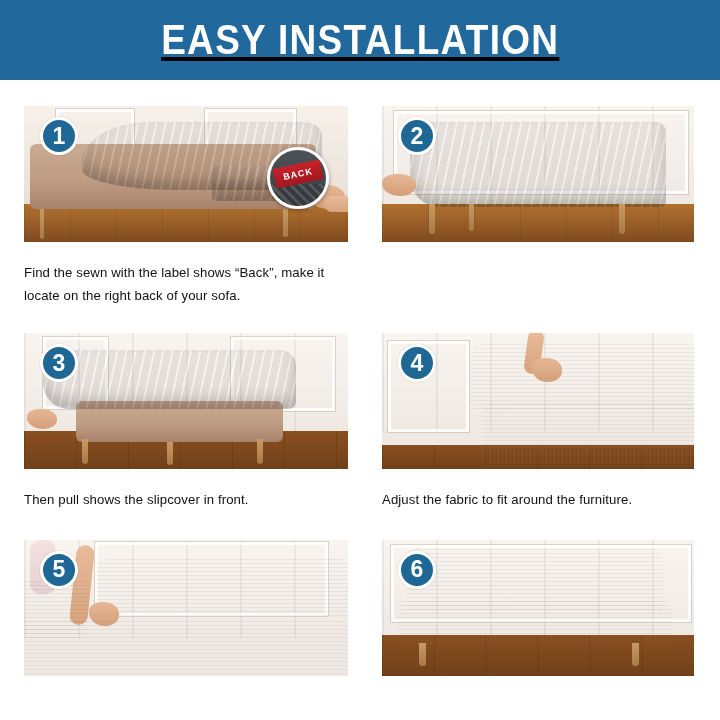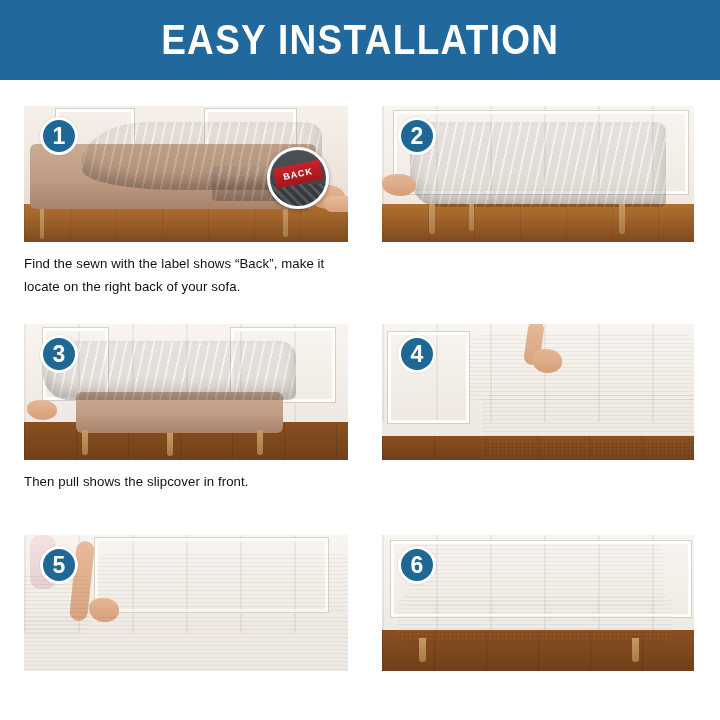--- a/index.html
+++ b/index.html
@@ -7,21 +7,21 @@
     width:720px;height:720px;
     background:#ffffff;
     font-family:"Liberation Sans", sans-serif;
     overflow:hidden;
     position:relative;
   }
   
   .header{
     width:720px;height:80px;
     background:#21689c;
-    display:flex;align-items:center;justify-content:center;
+    display:flex;align-items:center;justify-content:center;text-decoration:underline;
   }
   .header-title{
     color:#ffffff;
     font-size:42px;
     font-weight:bold;
     letter-spacing:1.5px;
     transform:scaleX(.88);
     font-family:"Liberation Sans", sans-serif;
     white-space:nowrap;
   }
@@ -38,21 +38,21 @@
   }
   .cell{position:relative;padding:26px 12px 0 24px;box-sizing:border-box;}
   .cell.right{padding-left:22px;padding-right:26px;}
   .photo{
     position:relative;
     width:100%;height:136px;
     overflow:hidden;
     background:#efe9e4;
   }
   .caption{
-    margin-top:10px;
+    margin-top:19px;
     font-size:13.2px;
     line-height:1.75;
     color:#111111;
     letter-spacing:.1px;
   }
   
   .badge{
     position:absolute;top:11px;left:16px;
     width:38px;height:38px;border-radius:50%;
     background:#1f6896;
@@ -197,20 +197,21 @@
     <div class="photo">
       <div class="wall panel"></div>
       <div class="wall-frame" style="left:2%;top:6%;width:24%;height:62%;"></div>
       <div class="floor dark" style="height:18%;"></div>
       <div class="sofa-body gray texture" style="left:28%;top:8%;width:74%;height:48%;border-radius:16px 14px 4px 4px;"></div>
       <div class="sofa-body gray-lite texture" style="left:32%;top:52%;width:70%;height:48%;border-radius:8px 8px 0 0;"></div>
       <div class="arm" style="left:46%;top:-2%;width:16px;height:44px;transform:rotate(8deg);"></div>
       <div class="hand" style="left:48%;top:18%;width:30px;height:24px;"></div>
       <div class="badge">4</div>
     </div>
+    <div class="caption">Adjust the fabric to fit around the furniture.</div>
   </div>
 
   <div class="cell">
     <div class="photo">
       <div class="wall panel"></div>
       <div class="wall-frame" style="left:22%;top:2%;width:70%;height:50%;"></div>
       <div class="sleeve" style="left:2%;top:0%;width:26px;height:54px;"></div>
       <div class="arm" style="left:15%;top:4%;width:18px;height:80px;transform:rotate(6deg);"></div>
       <div class="sofa-body gray texture" style="left:22%;top:14%;width:80%;height:42%;border-radius:14px 12px 6px 6px;"></div>
       <div class="sofa-body gray texture" style="left:-2%;top:28%;width:22%;height:44%;border-radius:10px;"></div>

